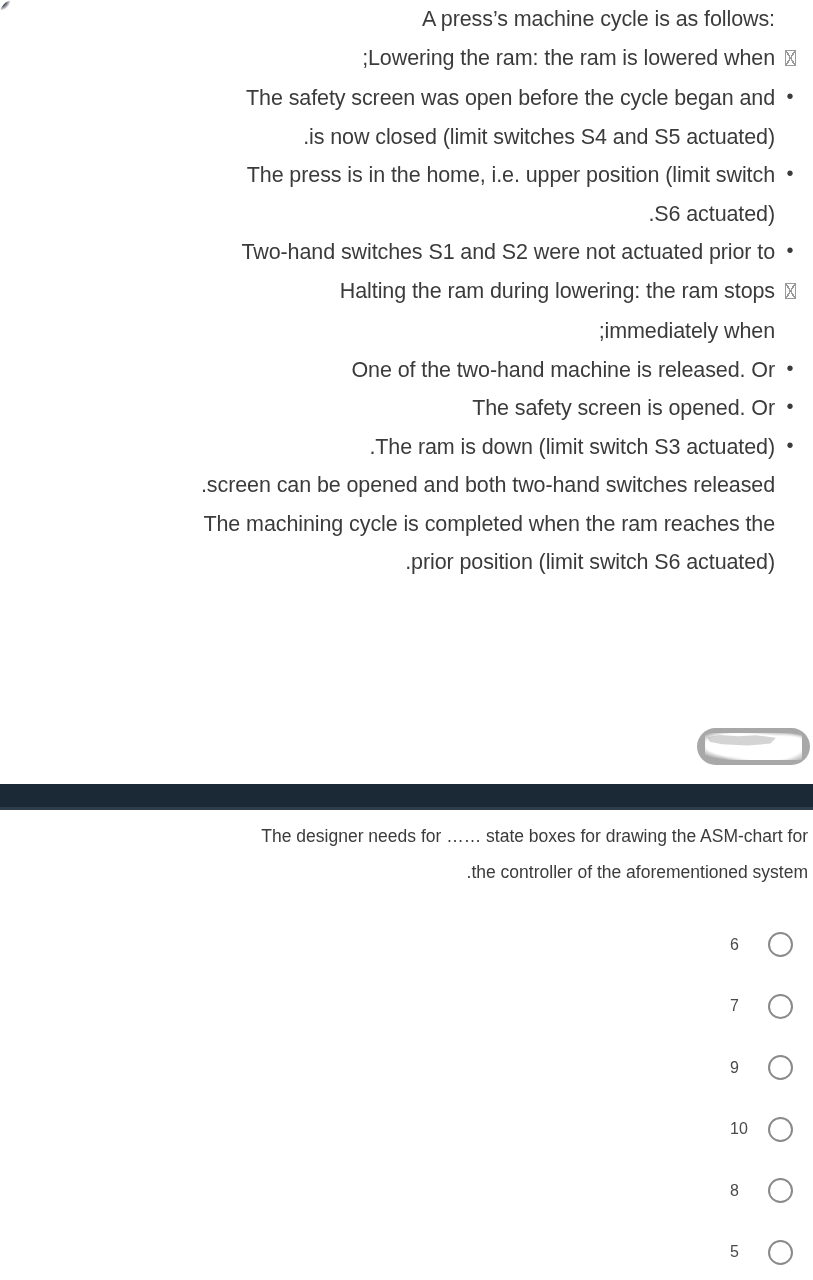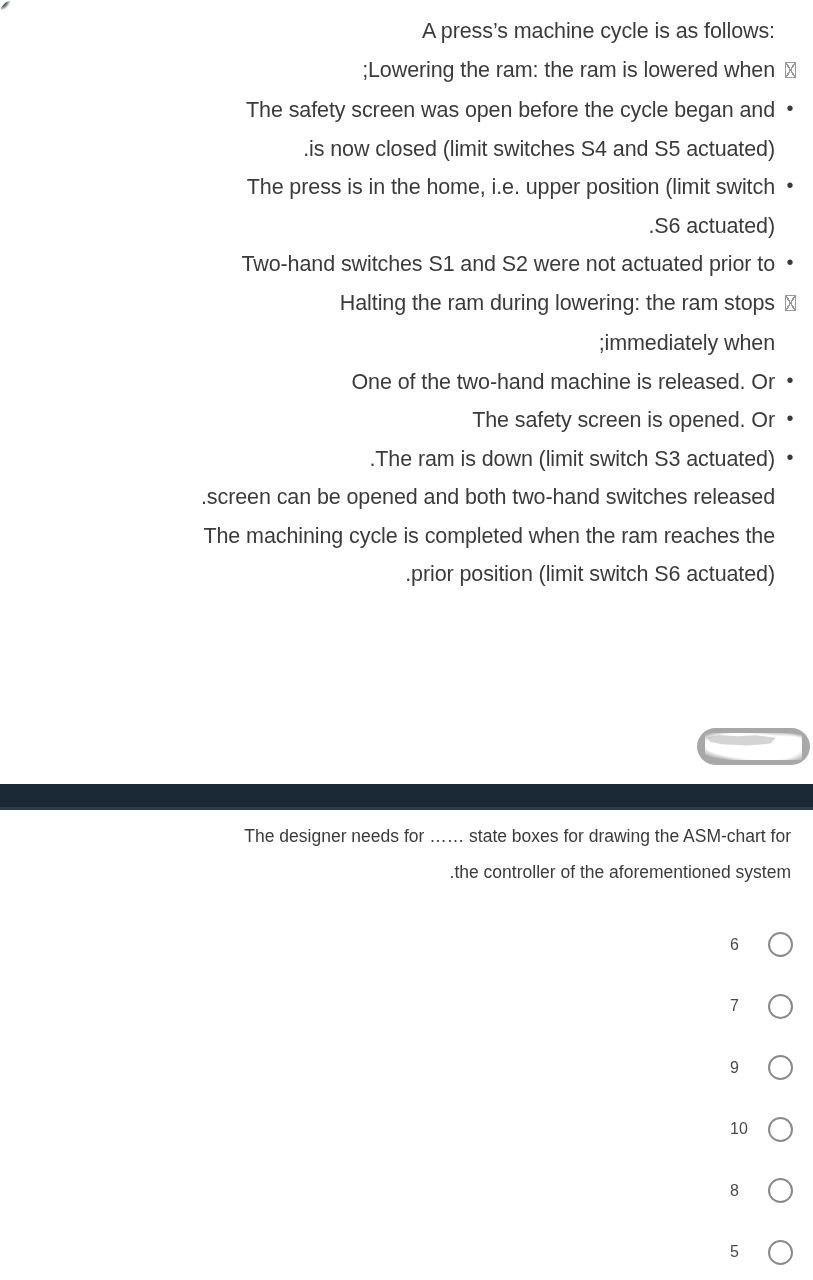--- a/index.html
+++ b/index.html
@@ -35,21 +35,21 @@
     top: 0;
     width: 14px;
     height: 10px;
     background: radial-gradient(circle at 0% 0%, #27333f 0%, #27333f 38%, rgba(255,255,255,0) 62%);
     opacity: .85;
   }
 
   .stem-body {
     direction: rtl;
     unicode-bidi: isolate;
-    padding: 12px 8px 4px 8px;
+    padding: 0 8px 4px 8px;
   }
 
   .stem-line {
     direction: rtl;
     text-align: right;
     font-size: 21.5px;
     line-height: 38.5px;
     color: #3b3b3b;
     white-space: nowrap;
     letter-spacing: -0.1px;
@@ -165,21 +165,21 @@
     width: 813px;
     height: 470px;
     background: #ffffff;
     border-top-left-radius: 12px;
     border-top-right-radius: 12px;
   }
 
   .q-text {
     direction: rtl;
     unicode-bidi: isolate;
-    padding: 8px 22px 0 12px;
+    padding: 8px 5px 0 12px;
     text-decoration: underline;
   }
   .q-line {
     direction: rtl;
     text-align: right;
     font-size: 17.5px;
     line-height: 36px;
     color: #3b3b3b;
     white-space: nowrap;
   }

